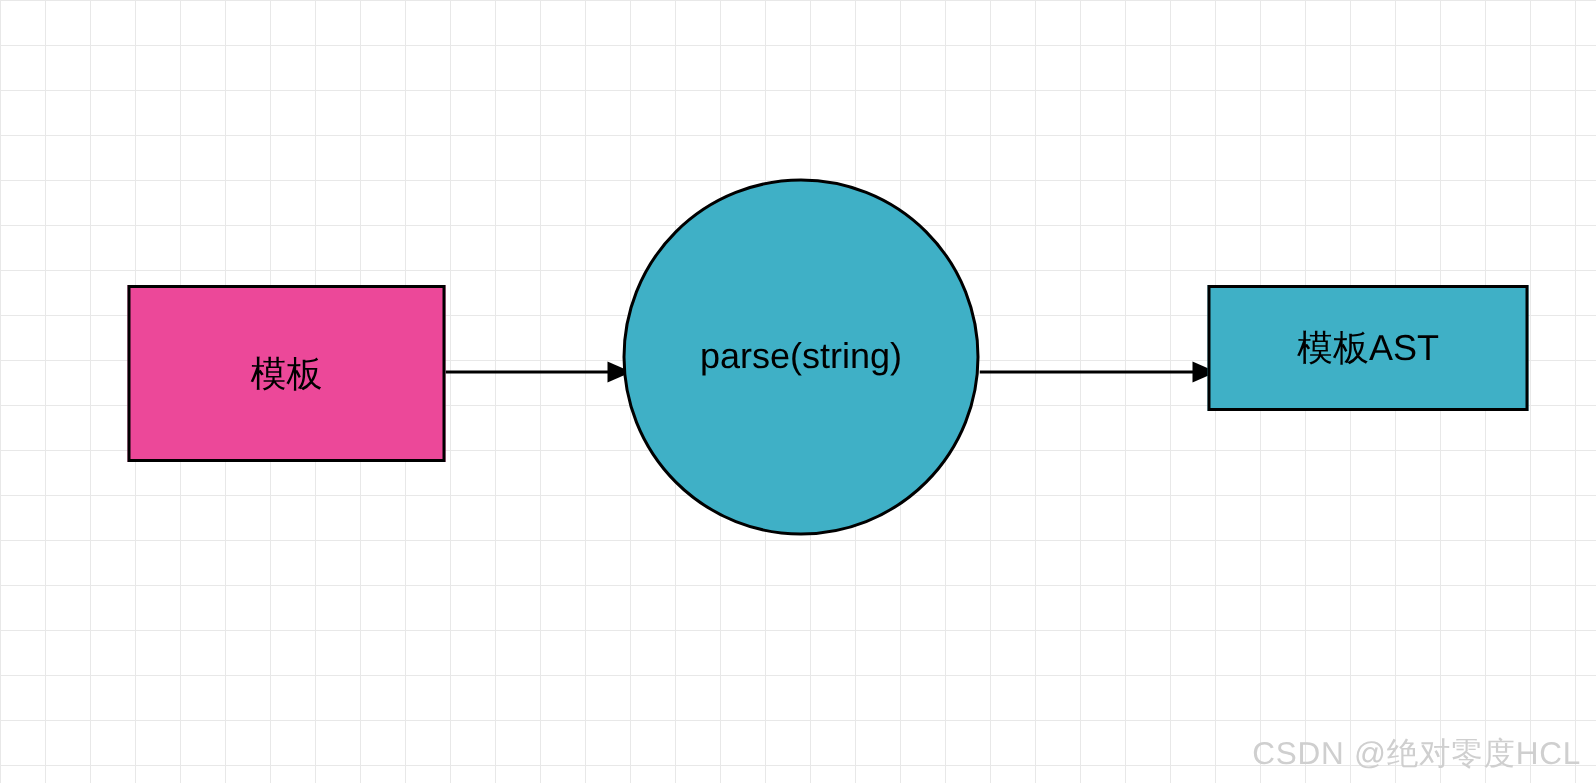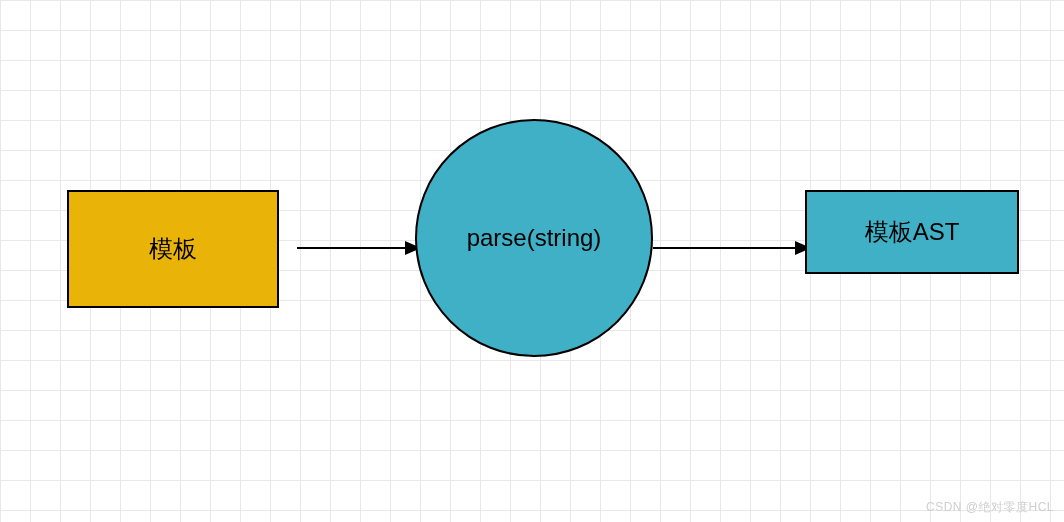--- a/index.html
+++ b/index.html
@@ -21,25 +21,25 @@
     .node {
       position: absolute;
       display: flex;
       align-items: center;
       justify-content: center;
       font-size: 24px;
       color: #000;
       border: 2px solid #000;
     }
     .rect-left {
-      left: 67px;
+      left: 85px;
       top: 190px;
       width: 212px;
       height: 118px;
-      background-color: #eab308;
+      background-color: #ec4899;
     }
     .circle-mid {
       left: 415px;
       top: 119px;
       width: 238px;
       height: 238px;
       border-radius: 50%;
       background-color: #3fb0c6;
     }
     .rect-right {
@@ -49,21 +49,21 @@
       height: 84px;
       background-color: #3fb0c6;
     }
     .arrow {
       position: absolute;
     }
     .watermark {
       position: absolute;
       right: 10px;
       bottom: 6px;
-      font-size: 12px;
+      font-size: 21px;
       color: #cfcfcf;
       letter-spacing: 0.5px;
     }
   </style>
 </head>
 <body>
 
 <div class="grid-bg"></div>
 
 <div class="node rect-left">

